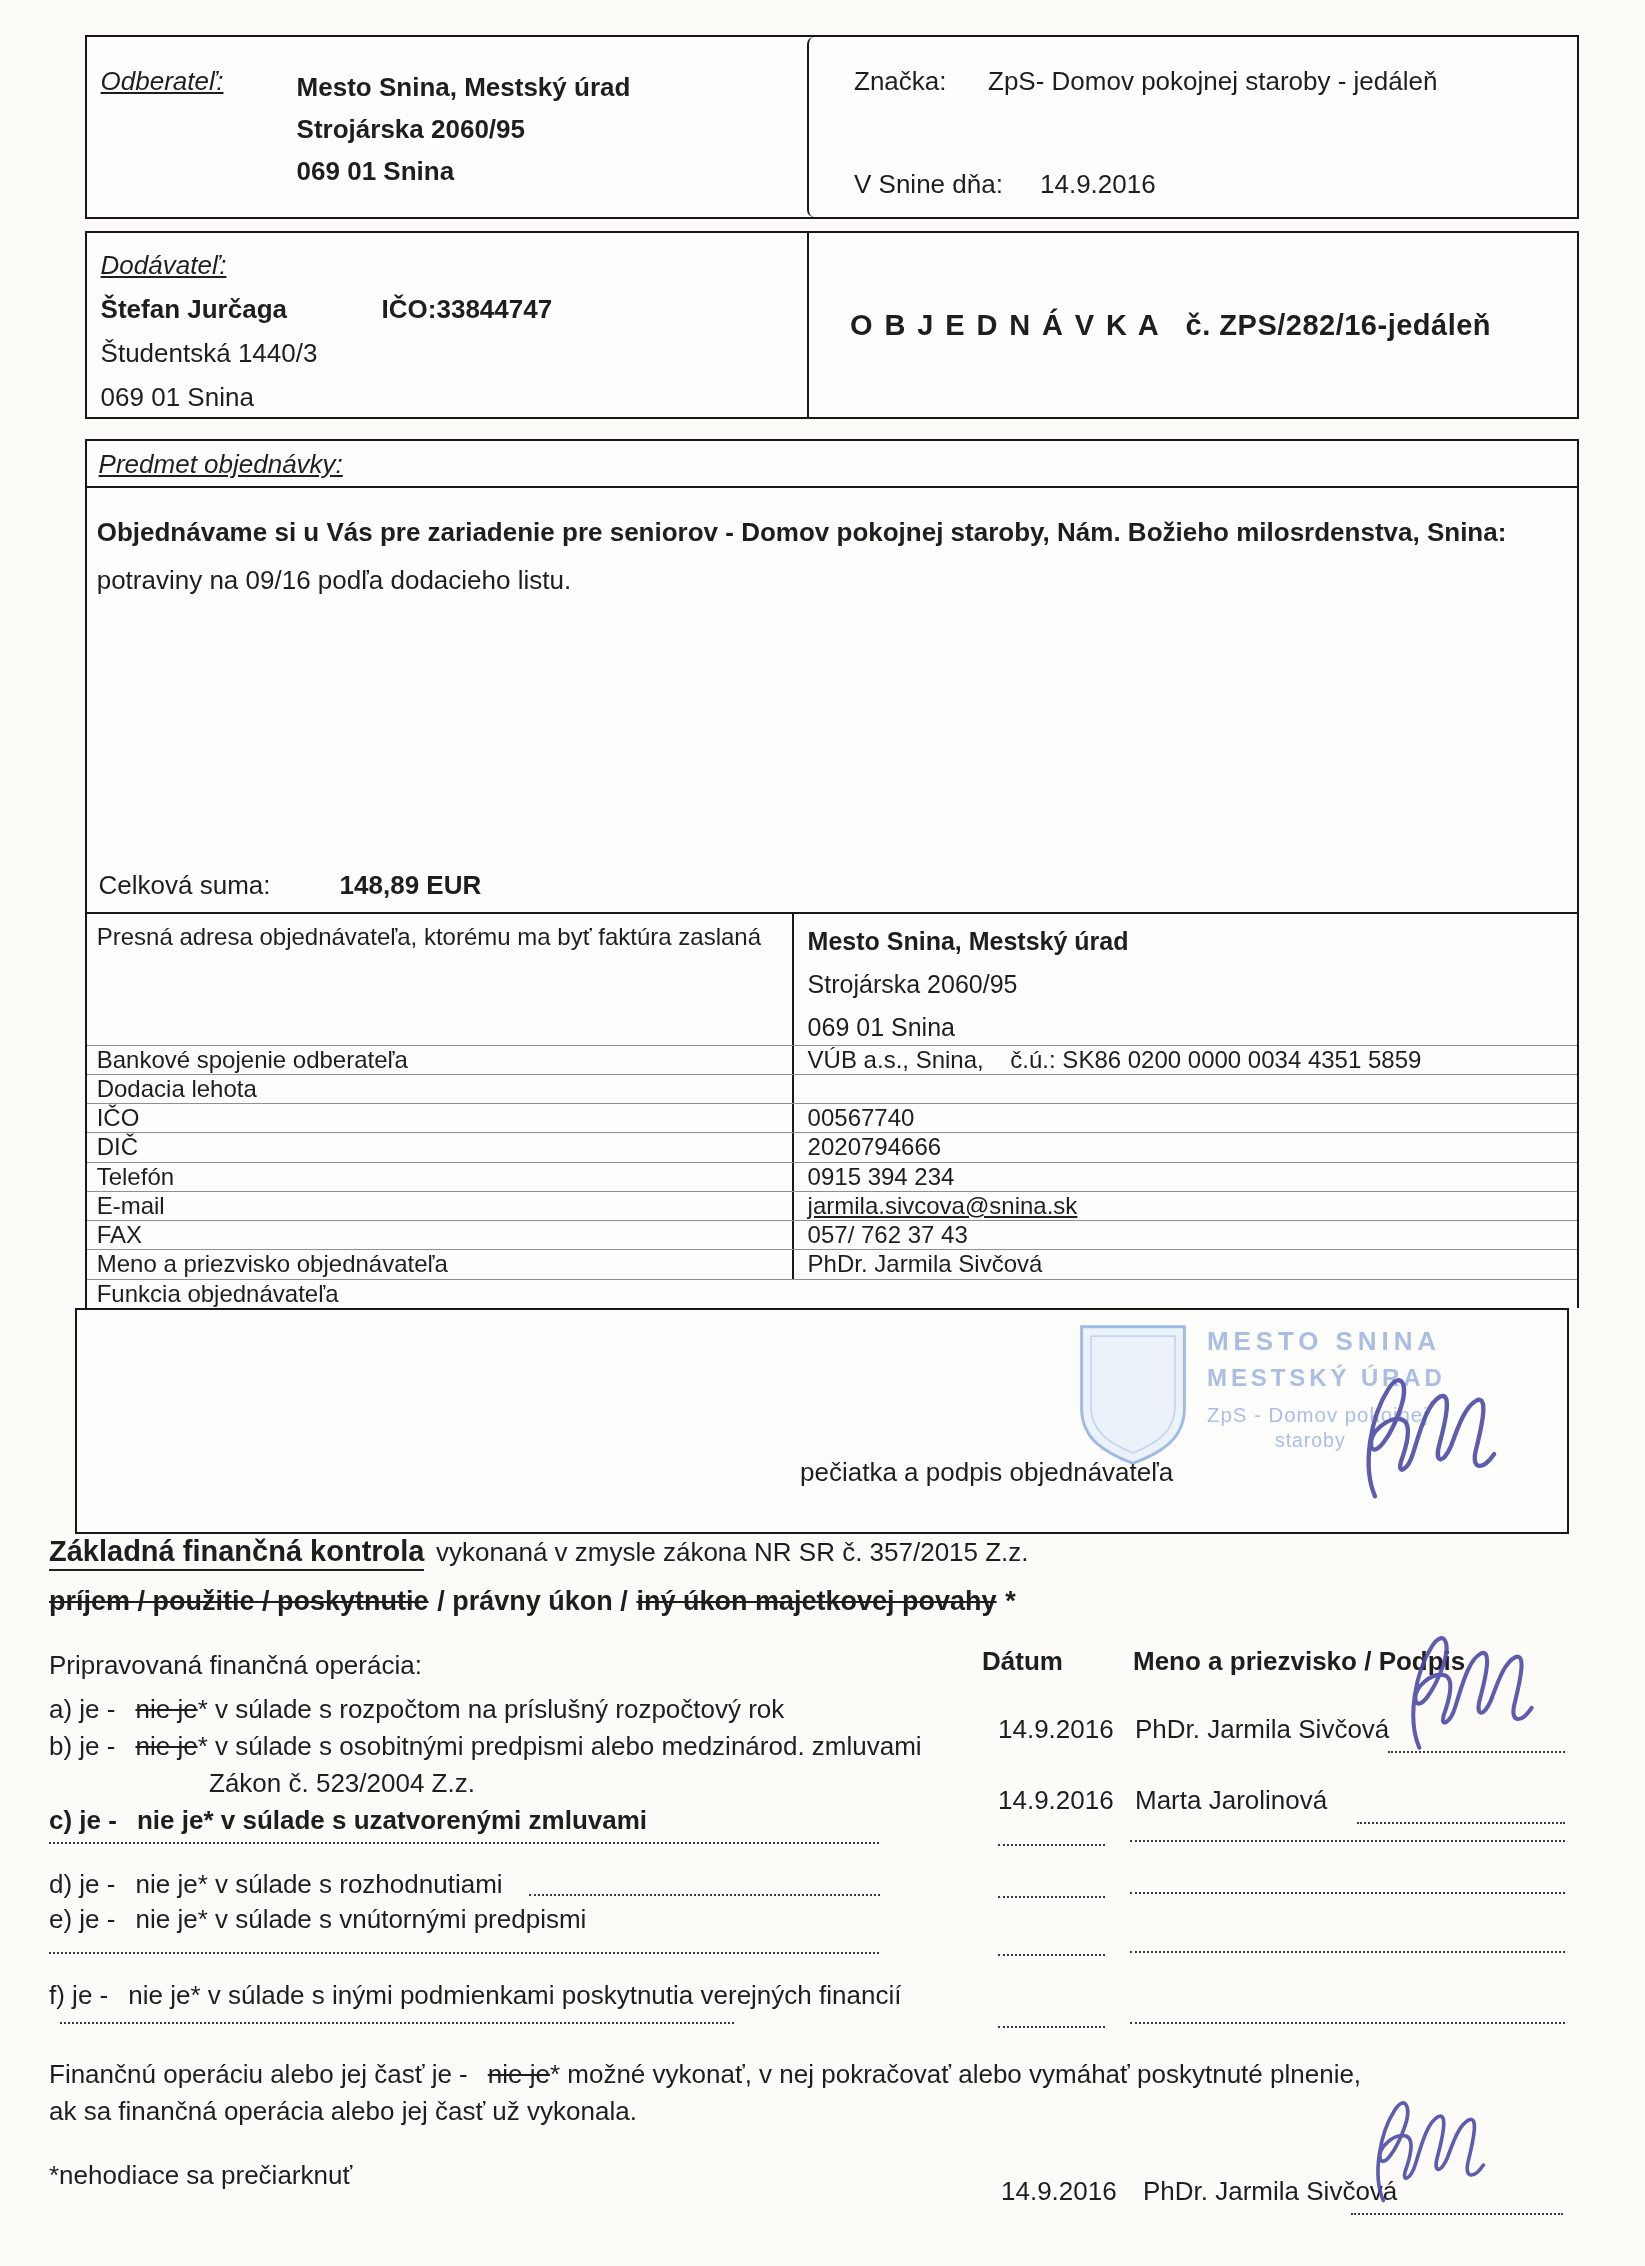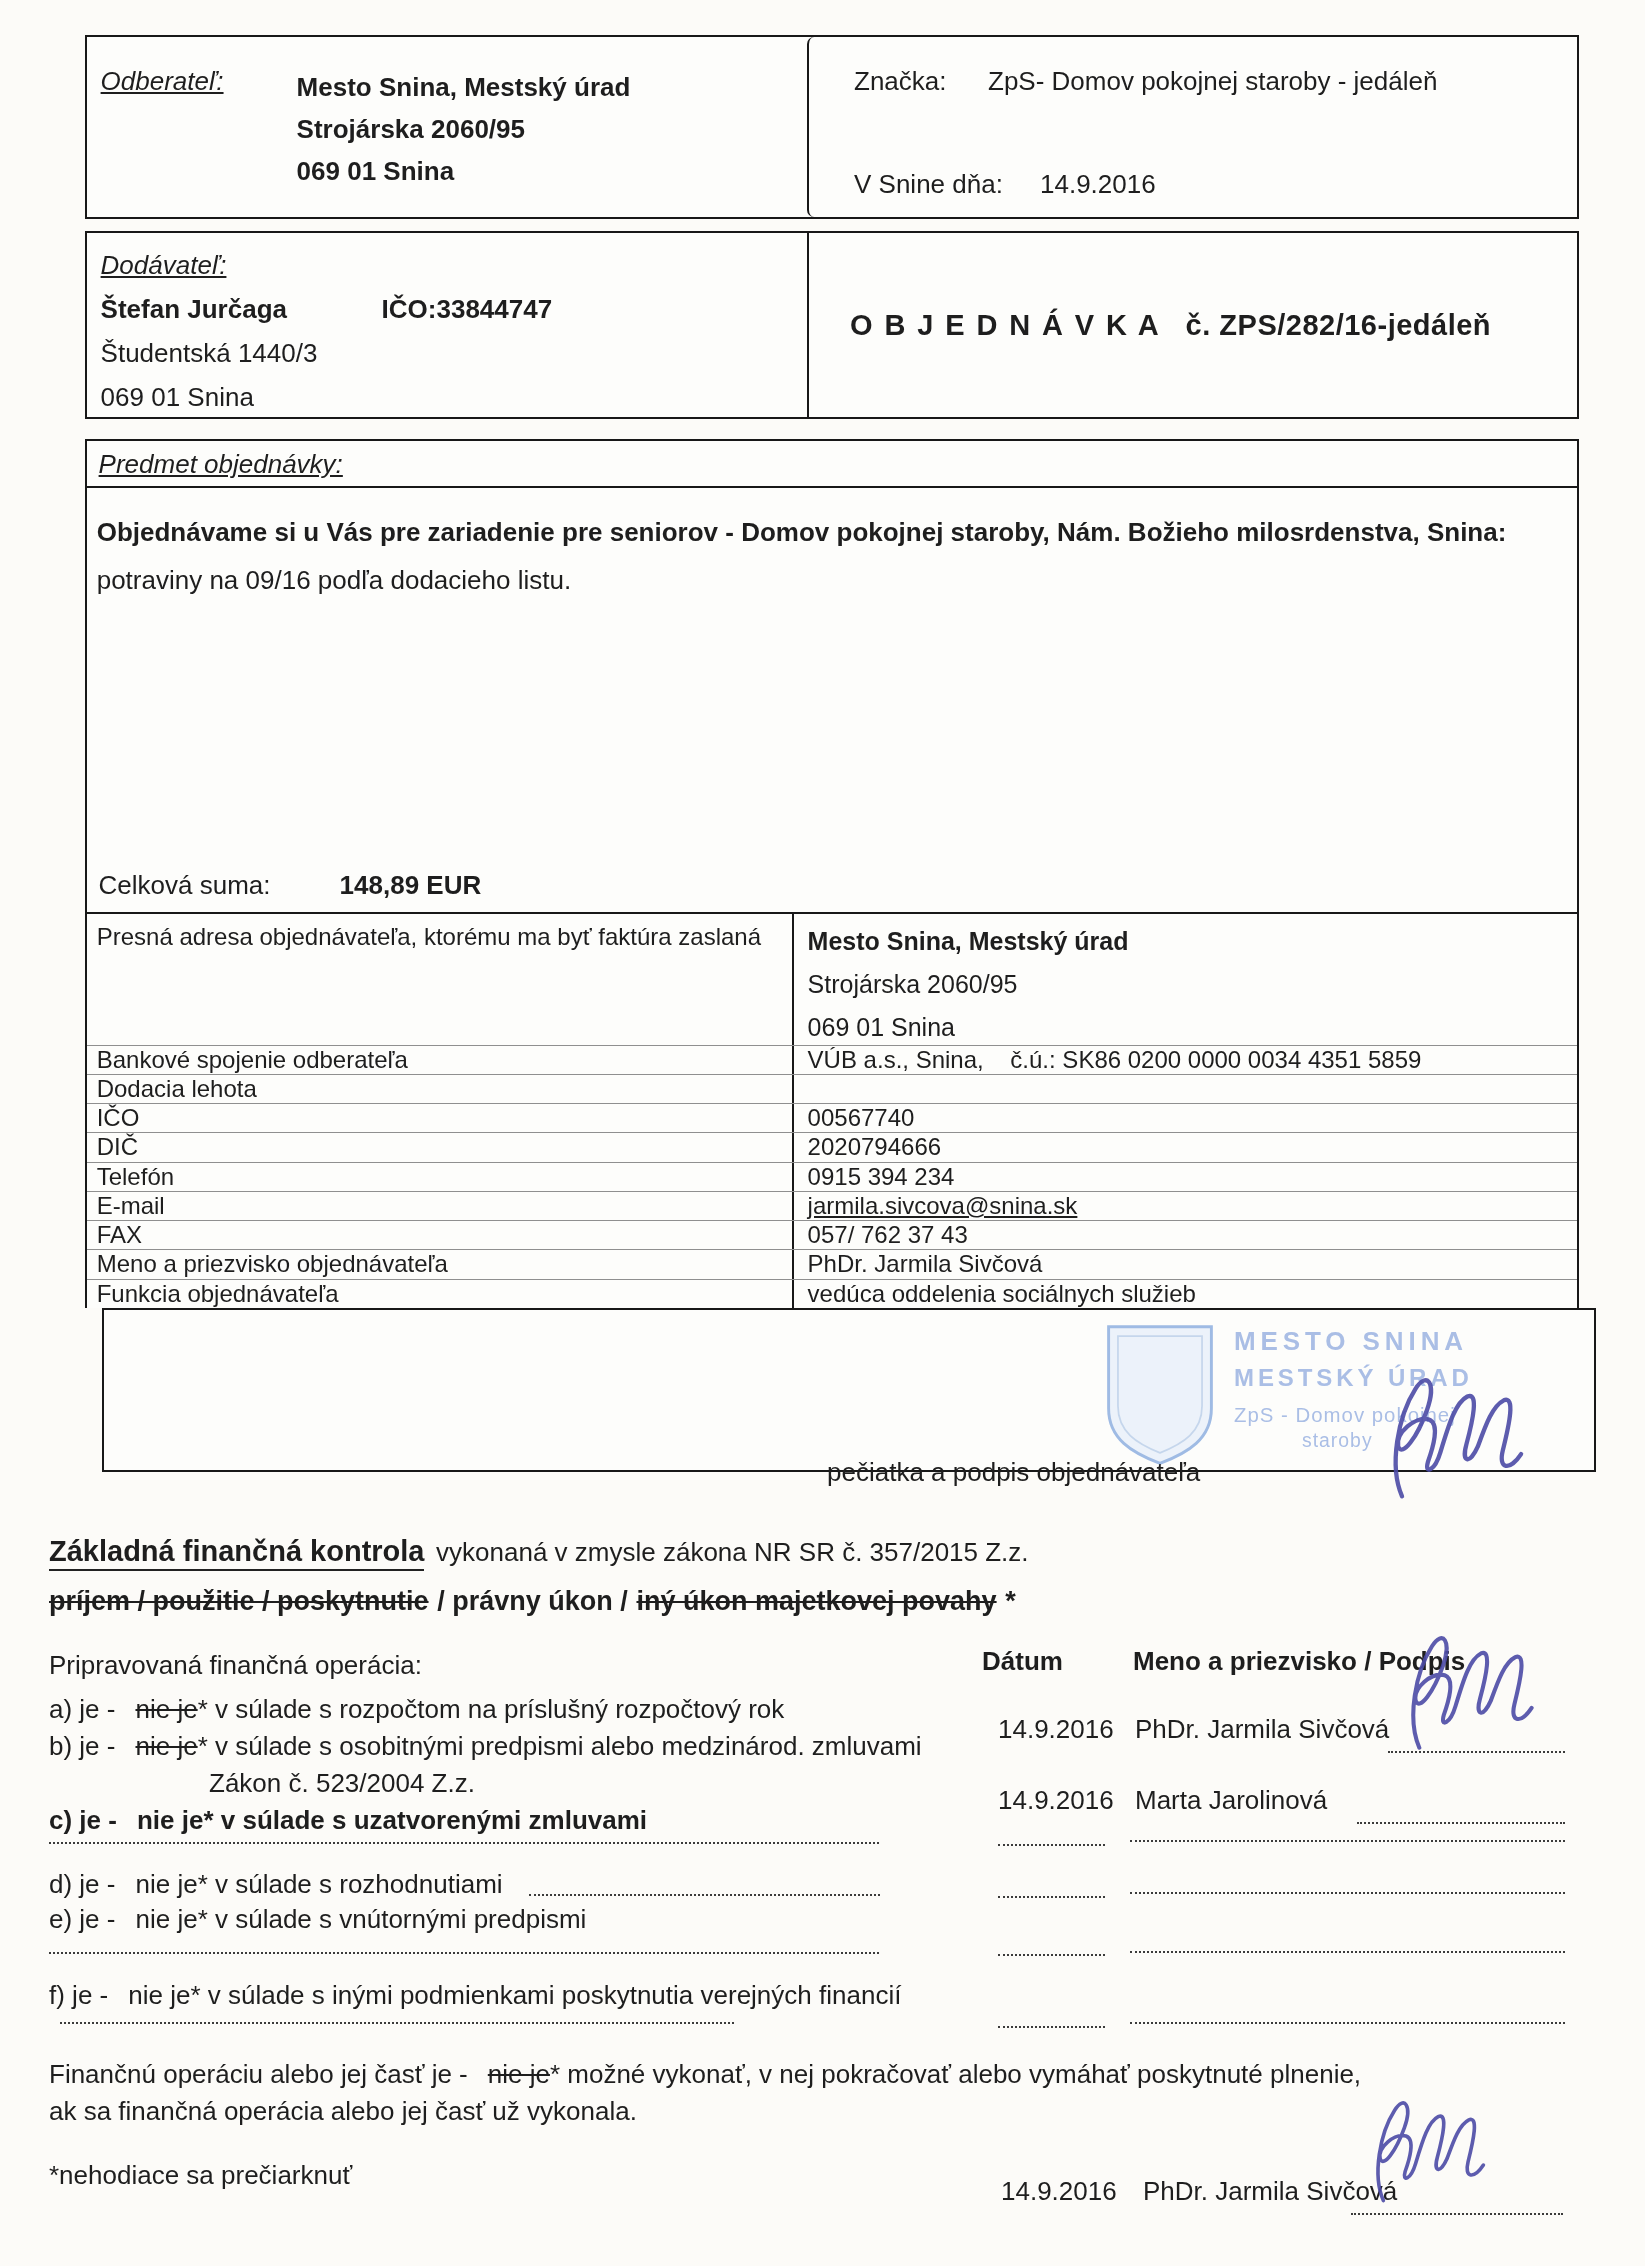--- a/index.html
+++ b/index.html
@@ -43,21 +43,21 @@
   #b-subj .total .tl{display:inline-block;width:241px;}
   
   #b-table{left:85px;top:912px;width:1494px;height:396px;border-bottom:none;display:flex;flex-direction:column;}
   .trow{display:flex;height:29px;border-top:1px solid #8f8f8f;font-size:24px;line-height:27px;overflow:hidden;}
   .trow.first{height:134px;border-top:none;}
   .tl-c{width:705px;box-sizing:border-box;padding:0 3.9px 0 9.7px;}
   .tr-c{flex:1;border-left:2.9px solid #181818;box-sizing:border-box;padding:0 3.9px 0 13.6px;}
   .trow.first .tl-c{padding-top:7.8px;line-height:29px;}
   .trow.first .tr-c{padding-top:5.8px;line-height:43px;font-size:25px;}
   
-  #b-stamp{left:102px;top:1308px;width:1494px;height:164px;}
+  #b-stamp{left:75px;top:1308px;width:1494px;height:226px;}
   #b-stamp .caption{position:absolute;left:723px;top:147px;}
   #b-stamp .shield{position:absolute;left:992px;top:11.6px;opacity:.85;}
   #b-stamp .stxt{position:absolute;left:1130px;top:15.5px;width:349px;color:#a3b9e4;filter:blur(0.5px);opacity:.92;}
   #b-stamp .stxt .s1{font-weight:bold;font-size:26px;letter-spacing:4.9px;}
   #b-stamp .stxt .s2{font-weight:bold;font-size:24px;letter-spacing:3.9px;margin-top:7.8px;}
   #b-stamp .stxt .s3{font-size:20.4px;margin-top:11.6px;letter-spacing:1px;}
   #b-stamp .stxt .s4{font-size:19.4px;margin-top:1.9px;margin-left:68px;letter-spacing:1px;}
   .sig{position:absolute;}
   
   .fl{position:absolute;font-size:26px;white-space:nowrap;}
@@ -163,21 +163,20 @@
   <div class="trow">
     <div class="tl-c">FAX</div>
     <div class="tr-c">057/ 762 37 43</div>
   </div>
   <div class="trow">
     <div class="tl-c">Meno a priezvisko objednávateľa</div>
     <div class="tr-c">PhDr. Jarmila Sivčová</div>
   </div>
   <div class="trow">
     <div class="tl-c">Funkcia objednávateľa</div>
-    <div class="tr-c">vedúca oddelenia sociálnych služieb</div>
   </div>
 </section>
 
 <section class="box" id="b-stamp">
   <svg class="shield" width="128" height="146" viewBox="0 0 100 125">
     <path d="M6,4 H94 V74 C94,100 74,112 50,121 C26,112 6,100 6,74 Z" fill="#eaf1fa" stroke="#8fb0e0" stroke-width="2.5"></path>
     <path d="M14,12 H86 V72 C86,94 70,104 50,112 C30,104 14,94 14,72 Z" fill="none" stroke="#bcd0ea" stroke-width="1.5"></path>
   </svg>
   <div class="stxt">
     <div class="s1">MESTO SNINA</div>

